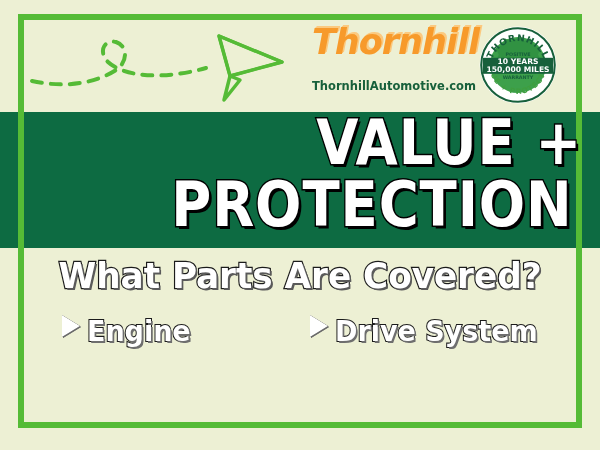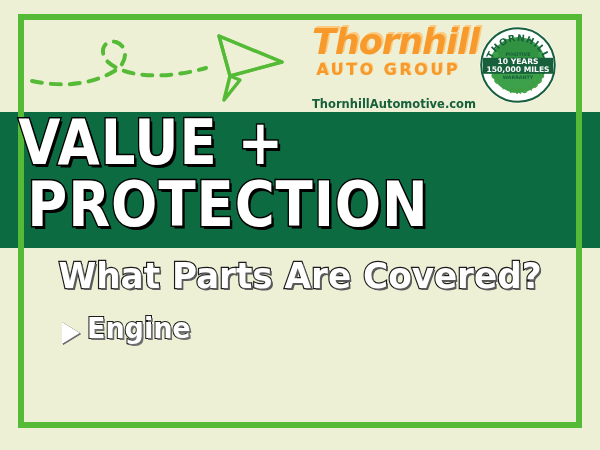--- a/index.html
+++ b/index.html
@@ -55,21 +55,21 @@
     color:#17603b; letter-spacing:0px; white-space:nowrap;
     margin-top:20px;
   }
 
   
   .badge { position:absolute; left:478px; top:25px; width:80px; height:80px; }
 
   
   .banner {
     position:absolute; left:0; top:112px; width:600px; height:124px; z-index:5;
-    display:flex; flex-direction:column; align-items:flex-start; justify-content:center;
+    display:flex; flex-direction:column; align-items:flex-end; justify-content:center;
   }
   .banner-line {
     font-family:"DejaVu Sans", sans-serif;
     font-weight:bold;
     color:#ffffff;
     white-space:nowrap;
     line-height:0.96;
     -webkit-text-stroke:3px #000;
     paint-order:stroke fill;
     text-shadow: 3px 3px 0 #000;
@@ -90,23 +90,24 @@
     paint-order:stroke fill;
     text-shadow: 2px 2px 0 #5a5a5a;
   }
 
   .cols { position:absolute; left:0; top:58px; width:600px; display:flex; }
   .col { display:flex; flex-direction:column; }
   .col-left  { width:300px; padding-left:62px; }
   .col-right { width:300px; padding-left:10px; }
 
   .item {
-    display:flex; align-items:flex-end;
+    display:flex; align-items:flex-start;
     height:38px;
     white-space:nowrap;
+    margin-top:9px;
   }
   .bullet {
     flex:0 0 auto;
     width:0; height:0;
     border-top:11px solid transparent;
     border-bottom:11px solid transparent;
     border-left:18px solid #ffffff;
     filter: drop-shadow(0 0 0.7px #1b1b1b) drop-shadow(1.5px 1.5px 0 #6a6a6a);
     margin-right:7px;
   }
@@ -136,21 +137,20 @@
       </g>
       <g fill="none" stroke="#55bb36" stroke-width="3.5" stroke-linejoin="round">
         <path d="M195 18 L258 44 L206 58 Z"></path>
         <path d="M206 58 L200 82 L216 62 Z"></path>
         <path d="M195 18 L206 58 L258 44 Z" stroke-width="3"></path>
       </g>
     </svg>
 
     <div class="logo">
       <div class="logo-word">Thornhill</div>
-      <div class="logo-sub">AUTO GROUP</div>
       <div class="logo-url">ThornhillAutomotive.com</div>
     </div>
 
     <svg class="badge" viewBox="0 0 100 100">
       <defs>
         <path id="arcTop" d="M 16 54 A 34 34 0 0 1 84 54"></path>
         <path id="arcBot" d="M 14 50 A 36 36 0 0 0 86 50"></path>
       </defs>
       <circle cx="50" cy="50" r="48" fill="#ffffff"></circle>
       <circle cx="50" cy="50" r="46" fill="none" stroke="#17603b" stroke-width="2.5"></circle>
@@ -180,18 +180,22 @@
 
     <div class="cols">
       <div class="col col-left">
         <div class="item">
           <span class="bullet"></span>
           <span class="item-label">Engine</span>
         </div>
       </div>
 
       <div class="col col-right">
+        <div class="item">
+          <span class="bullet"></span>
+          <span class="item-label">Drive System</span>
+        </div>
       </div>
     </div>
   </div>
 
   <div class="frame"></div>
 </div>
 
 </body></html>

